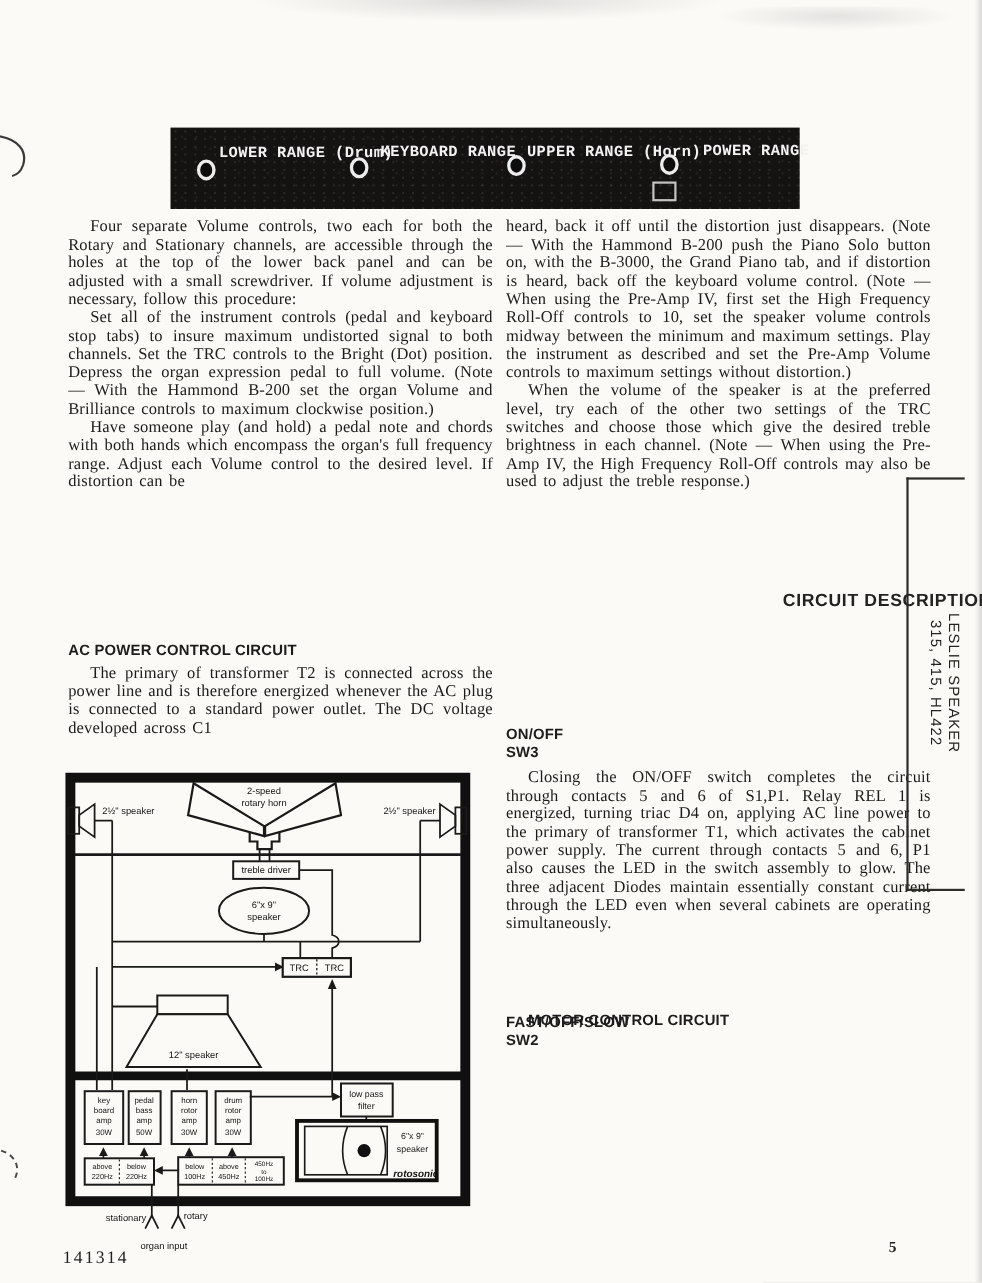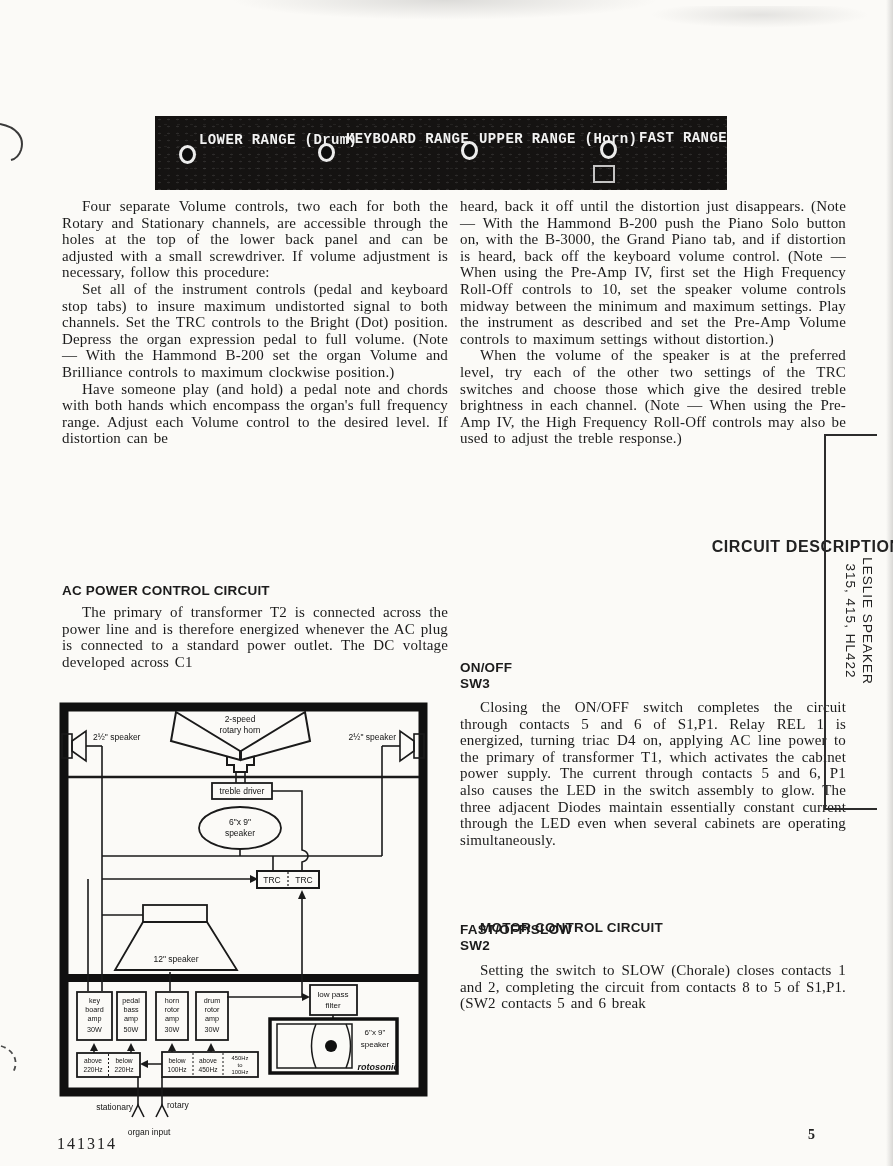--- a/index.html
+++ b/index.html
@@ -92,21 +92,21 @@
   </svg>
   <svg class="smudge" style="left:0;top:1038px;" width="40" height="60" viewBox="0 0 40 60">
     <path d="M1,8 C14,12 20,24 12,36" fill="none" stroke="#4a4a4a" stroke-width="1.8" stroke-dasharray="5,4"></path>
   </svg>
 
 
   <div class="panel">
     <span class="panel-label" style="left:44px;top:16px;">LOWER RANGE (Drum)</span>
     <span class="panel-label" style="left:191px;top:15px;">KEYBOARD RANGE</span>
     <span class="panel-label" style="left:324px;top:15px;">UPPER RANGE (Horn)</span>
-    <span class="panel-label" style="left:484px;top:14px;">FAST RANGE</span>
+    <span class="panel-label" style="left:484px;top:14px;">POWER RANGE</span>
     <span class="hole" style="left:24px;top:29px;"></span>
     <span class="hole" style="left:163px;top:27px;"></span>
     <span class="hole" style="left:306px;top:25px;"></span>
     <span class="hole" style="left:445px;top:24px;"></span>
     <span class="cutout" style="left:438px;top:49px;"></span>
   </div>
 
   <div class="col" style="left:62px;top:198px;">
     <p class="ind">Four separate Volume controls, two each for both the Rotary and Stationary channels, are accessible through the holes at the top of the lower back panel and can be adjusted with a small screwdriver. If volume adjustment is necessary, follow this procedure:</p>
     <p class="ind">Set all of the instrument controls (pedal and keyboard stop tabs) to insure maximum undistorted signal to both channels. Set the TRC controls to the Bright (Dot) position. Depress the organ expression pedal to full volume. (Note — With the Hammond B-200 set the organ Volume and Brilliance controls to maximum clockwise position.)</p>
@@ -126,21 +126,20 @@
 
   <div class="sub-head" style="left:460px;top:660px;">ON/OFF</div>
   <div class="sub-head" style="left:460px;top:676px;">SW3</div>
   <div class="col" style="left:460px;top:699px;">
     <p class="ind">Closing the ON/OFF switch completes the circuit through contacts 5 and 6 of S1,P1. Relay REL 1 is energized, turning triac D4 on, applying AC line power to the primary of transformer T1, which activates the cabinet power supply. The current through contacts 5 and 6, P1 also causes the LED in the switch assembly to glow. The three adjacent Diodes maintain essentially constant current through the LED even when several cabinets are operating simultaneously.</p>
   </div>
   <div class="sub-head" style="left:480px;top:896px;margin-top:24px;">MOTOR CONTROL CIRCUIT</div>
   <div class="sub-head" style="left:460px;top:922px;">FAST/OFF/SLOW</div>
   <div class="sub-head" style="left:460px;top:938px;">SW2</div>
   <div class="col" style="left:460px;top:962px;">
-    <p class="ind">Setting the switch to SLOW (Chorale) closes contacts 1 and 2, completing the circuit from contacts 8 to 5 of S1,P1. (SW2 contacts 5 and 6 break</p>
   </div>
 
   <div class="tab-line" style="left:824px;top:434px;width:53px;height:2px;"></div>
   <div class="tab-line" style="left:824px;top:434px;width:2px;height:376px;"></div>
   <div class="tab-line" style="left:824px;top:808px;width:53px;height:2px;"></div>
   <div class="side-tab-text">
     <div>LESLIE SPEAKER</div>
     <div>315, 415, HL422</div>
   </div>
 

